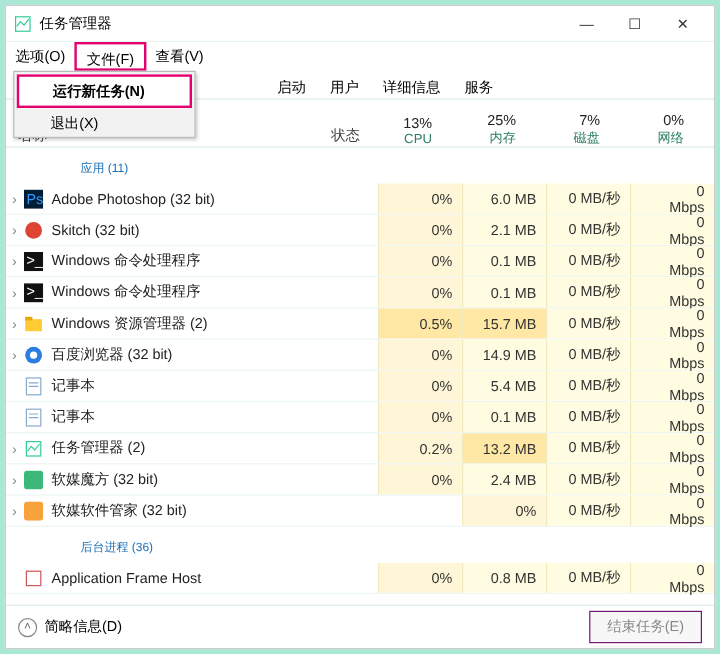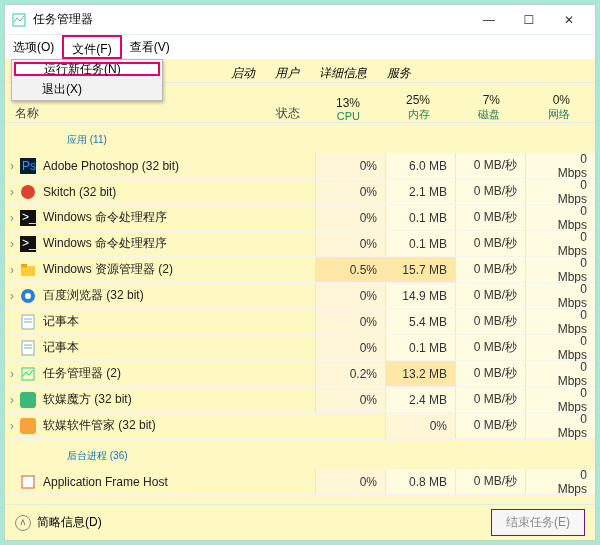--- a/index.html
+++ b/index.html
@@ -1,28 +1,28 @@
 <!DOCTYPE html>
 <html><head>
 <meta charset="utf-8">
 <style>
   * { box-sizing: border-box; margin: 0; padding: 0; font-family: "Microsoft YaHei", sans-serif; font-size: 12px; }
   body { background: #a8e8d5; width: 600px; height: 545px; overflow: hidden; position: relative; }
-  .window { background: #fef9c3; margin: 4px; height: 537px; display: flex; flex-direction: column; border: 1px solid #ccc; }
+  .window { background: #ffffff; margin: 4px; height: 537px; display: flex; flex-direction: column; border: 1px solid #ccc; }
   .titlebar { display: flex; align-items: center; height: 30px; padding: 0 6px; background: #fff; border-bottom: 1px solid #e7f5ef; }
   .titlebar .icon { width: 16px; height: 16px; margin-right: 6px; }
   .titlebar .title { flex: 1; }
   .winbtn { width: 40px; height: 28px; display: flex; align-items: center; justify-content: center; color:#333; }
   .menubar { display: flex; height: 24px; align-items: stretch; background: #fff; position: relative; }
   .menubar .menuitem { padding: 4px 8px; cursor: default; }
   .file-hl { border: 2px solid #e4006e; padding: 2px 6px; }
   .dropdown { position: absolute; left: 6px; top: 24px; width: 152px; background: #f2f2f2; border: 1px solid #bbb; box-shadow: 1px 2px 3px rgba(0,0,0,.25); z-index: 20; }
   .dropdown .dd-row { height: 22px; display: flex; align-items: center; padding: 0 10px 0 30px; }
-  .dd-new { border: 2px solid #e4006e; margin: 2px; padding-left: 28px; height: 14px; display:flex; align-items:center; background:#fff; }
-  .tabsbar { display:flex; gap: 4px; padding: 4px 8px 0 174px; border-bottom: 1px solid #d9efe7; position: relative; height: 24px; font-style: italic; }
+  .dd-new { border: 2px solid #e4006e; margin: 2px; padding-left: 28px; height: 28px; display:flex; align-items:center; background:#fff;font-weight:bold; }
+  .tabsbar { display:flex; gap: 4px; padding: 4px 8px 0 174px; border-bottom: 1px solid #d9efe7; position: relative; height: 24px; }
   .tabsbar .tab-behind { position:absolute; left:8px; top:4px; width: 52px; height:18px; background:#c8ece0; border:1px solid #9ad7c4; border-bottom:none; }
   .tabsbar .tab { padding: 2px 8px; }
   .headers { display:flex; align-items: flex-end; height: 40px; border-bottom: 1px solid #d9efe7; }
   .col-name { width: 215px; padding-left: 10px; color:#444; }
   .col-status { width: 80px; text-align:right; color:#444; }
   .col { width: 70px; text-align: right; padding-right: 10px; }
   .col .pct { font-size: 12px; color:#222; }
   .col .lbl { font-size: 11px; color:#2c7f64; }
   .list { flex:1; overflow:auto; }
   .group-hdr { color: #1a6fb5; padding: 10px 0 6px 14px; font-size: 10px; margin-left: 48px; }

